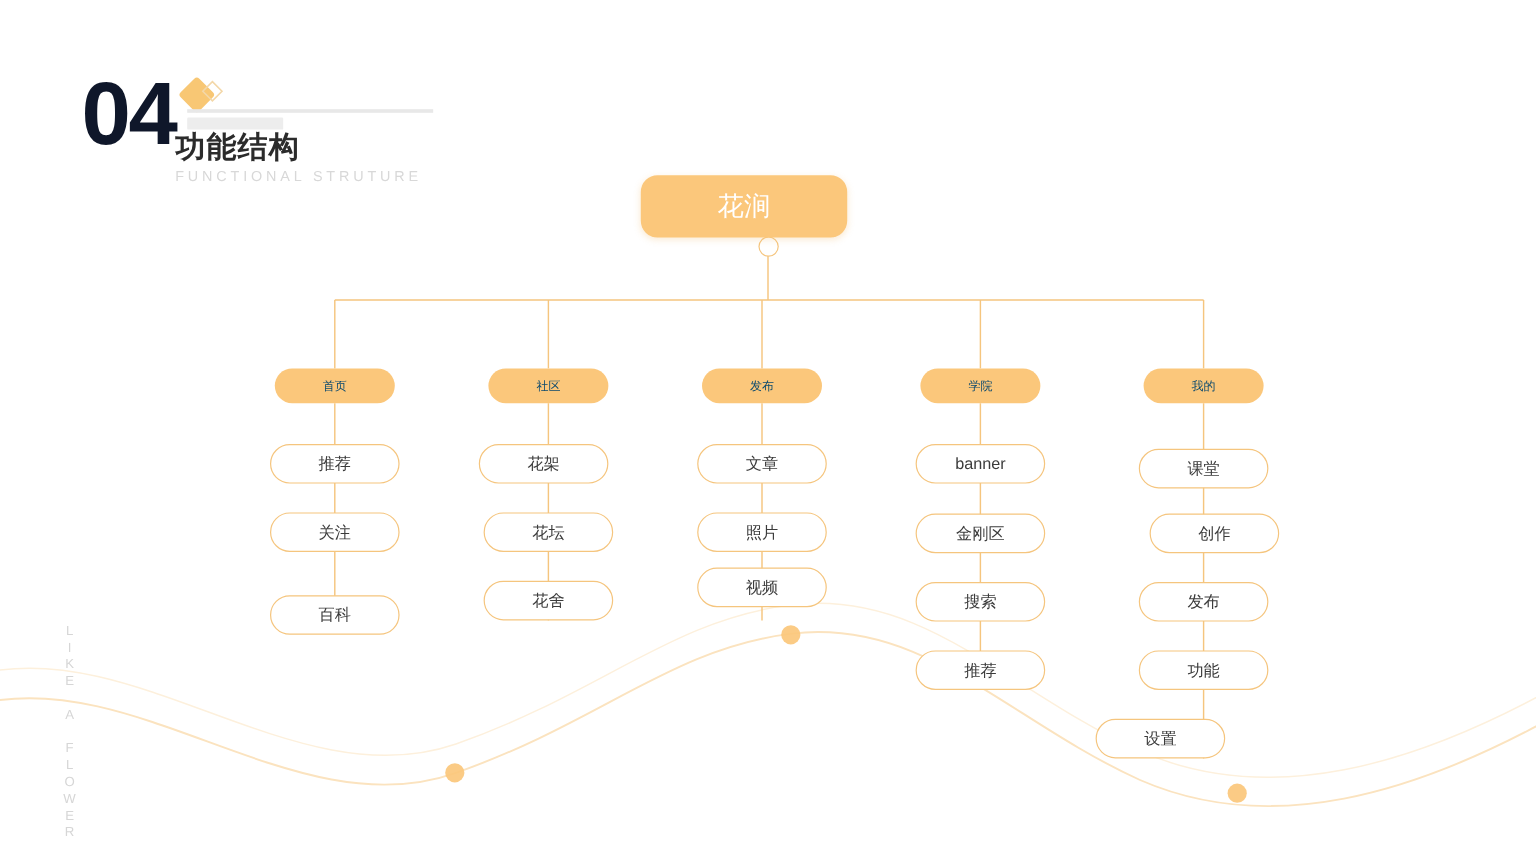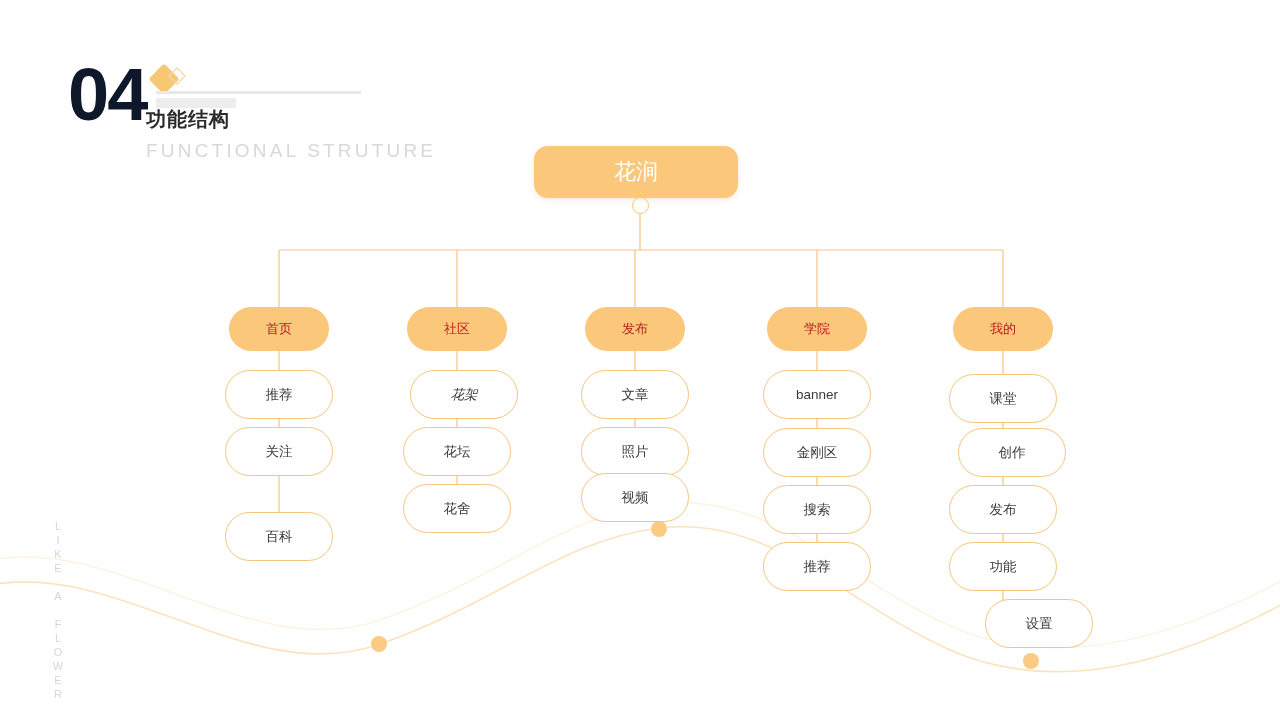--- a/index.html
+++ b/index.html
@@ -66,30 +66,30 @@
     top: 40px;
     width: 80px;
     height: 10px;
     background: #ededed;
     border-radius: 1px;
   }
   .header-title {
     position: absolute;
     left: 78px;
     top: 48px;
-    font-size: 20px;
+    font-size: 25px;
     font-weight: bold;
     color: #2b2b2b;
     letter-spacing: 1px;
   }
   .header-subtitle {
     position: absolute;
     left: 78px;
     top: 82px;
-    font-size: 19px;
+    font-size: 12px;
     color: #d8d8d8;
     letter-spacing: 3.2px;
     font-family: "Liberation Sans", sans-serif;
   }
 
   
   .side-text {
     position: absolute;
     left: 52px;
     top: 520px;
@@ -117,41 +117,41 @@
     box-sizing: border-box;
     display: flex;
     align-items: center;
     justify-content: center;
     border-radius: 999px;
     font-size: 14px;
     white-space: nowrap;
   }
 
   .node-root {
-    width: 204px;
+    width: 172px;
     height: 52px;
     background: #fbc77b;
     color: #ffffff;
     font-size: 22px;
     border-radius: 14px;
     box-shadow: 0 2px 5px rgba(240,180,90,0.25);
   }
 
   .node-cat {
     width: 100px;
-    height: 44px;
+    height: 29px;
     background: #fbc77b;
-    color: #b91c1c;
-    font-size: 13px;
+    color: #0c4a6e;
+    font-size: 10px;
     border-radius: 999px;
   }
 
   .node-leaf {
     width: 108px;
-    height: 49px;
+    height: 33px;
     background: #ffffff;
     border: 1.2px solid #f5c57e;
     color: #3b3b3b;
     font-size: 13.5px;
     border-radius: 999px;
   }
   .node-leaf.wide {
     width: 108px;
   }
 
@@ -218,38 +218,38 @@
     </g>
   </svg>
 
   <div class="root-knob" style="left:632px; top:197px;"></div>
 
   <div class="node node-root" style="left:534px; top:146px;">花涧</div>
 
   <div class="node node-cat" style="left:229px; top:307px;">首页</div>
   <div class="node node-leaf" style="left:225px; top:370px;">推荐</div>
   <div class="node node-leaf" style="left:225px; top:427px;">关注</div>
-  <div class="node node-leaf" style="left:225px; top:512px;font-family:Liberation Mono, monospace;">百科</div>
+  <div class="node node-leaf" style="left:225px; top:496px;font-family:Liberation Mono, monospace;">百科</div>
 
   <div class="node node-cat" style="left:407px; top:307px;">社区</div>
-  <div class="node node-leaf" style="left:410px; top:370px;font-style:italic;">花架</div>
+  <div class="node node-leaf" style="left:399px; top:370px;">花架</div>
   <div class="node node-leaf" style="left:403px; top:427px;">花坛</div>
   <div class="node node-leaf" style="left:403px; top:484px;font-family:Liberation Serif, serif;">花舍</div>
 
   <div class="node node-cat" style="left:585px; top:307px;">发布</div>
   <div class="node node-leaf" style="left:581px; top:370px;">文章</div>
   <div class="node node-leaf" style="left:581px; top:427px;">照片</div>
   <div class="node node-leaf" style="left:581px; top:473px;">视频</div>
 
   <div class="node node-cat" style="left:767px; top:307px;">学院</div>
   <div class="node node-leaf wide" style="left:763px; top:370px;">banner</div>
   <div class="node node-leaf wide" style="left:763px; top:428px;text-align:center;">金刚区</div>
   <div class="node node-leaf wide" style="left:763px; top:485px;">搜索</div>
   <div class="node node-leaf wide" style="left:763px; top:542px;">推荐</div>
 
   <div class="node node-cat" style="left:953px; top:307px;font-family:Liberation Mono, monospace;">我的</div>
   <div class="node node-leaf" style="left:949px; top:374px;font-family:Liberation Mono, monospace;">课堂</div>
   <div class="node node-leaf" style="left:958px; top:428px;">创作</div>
   <div class="node node-leaf" style="left:949px; top:485px;">发布</div>
   <div class="node node-leaf" style="left:949px; top:542px;font-family:Liberation Serif, serif;">功能</div>
-  <div class="node node-leaf" style="left:985px; top:599px;">设置</div>
+  <div class="node node-leaf" style="left:913px; top:599px;">设置</div>
 
 </div>
 
 </body></html>

